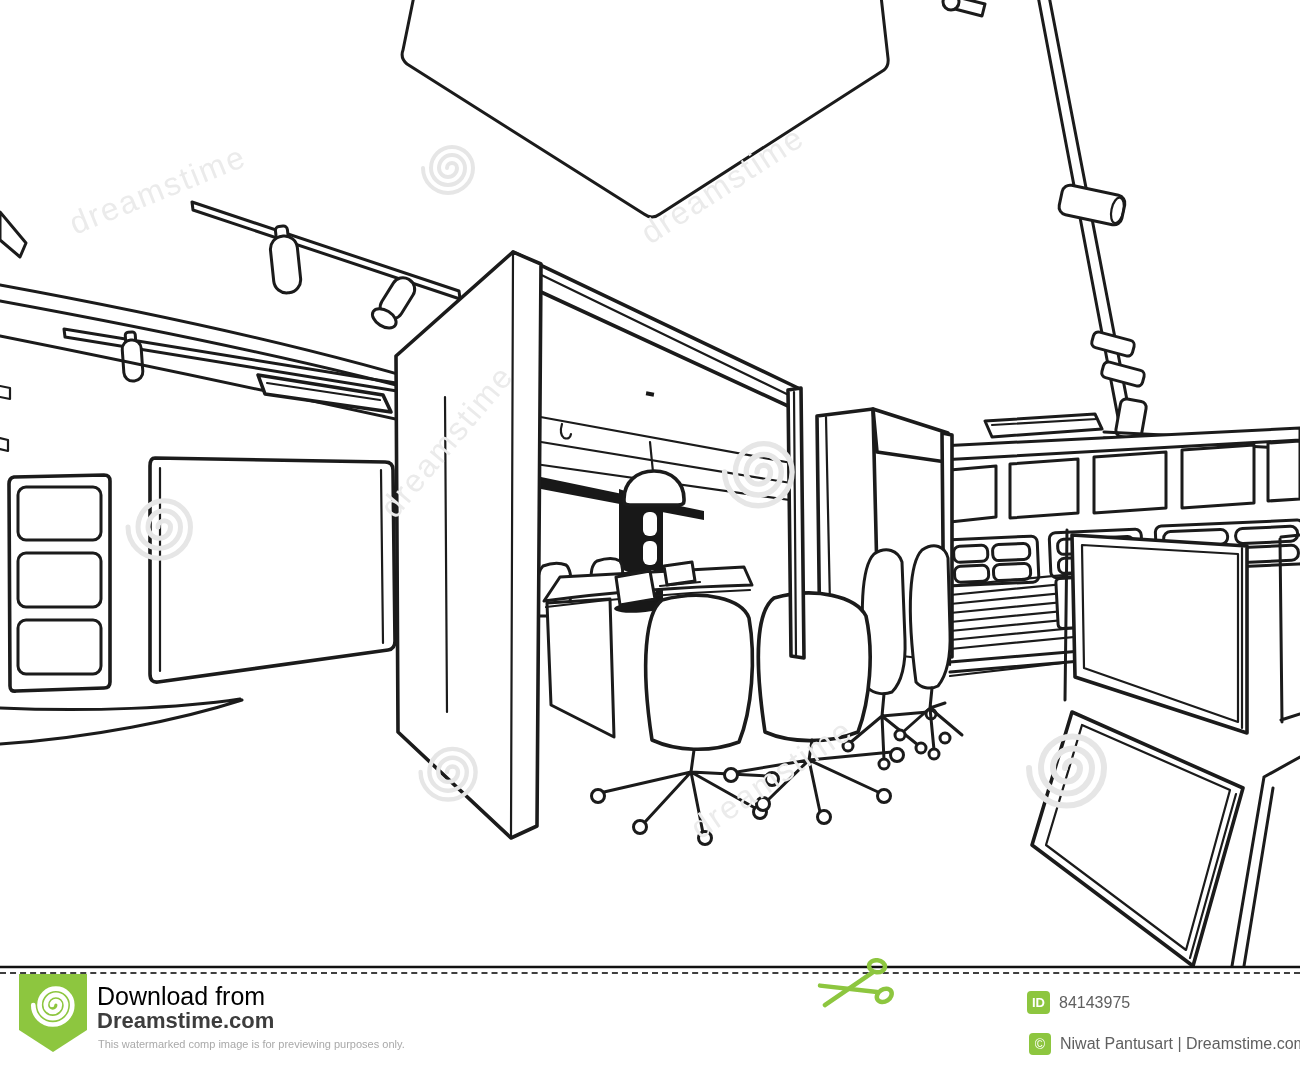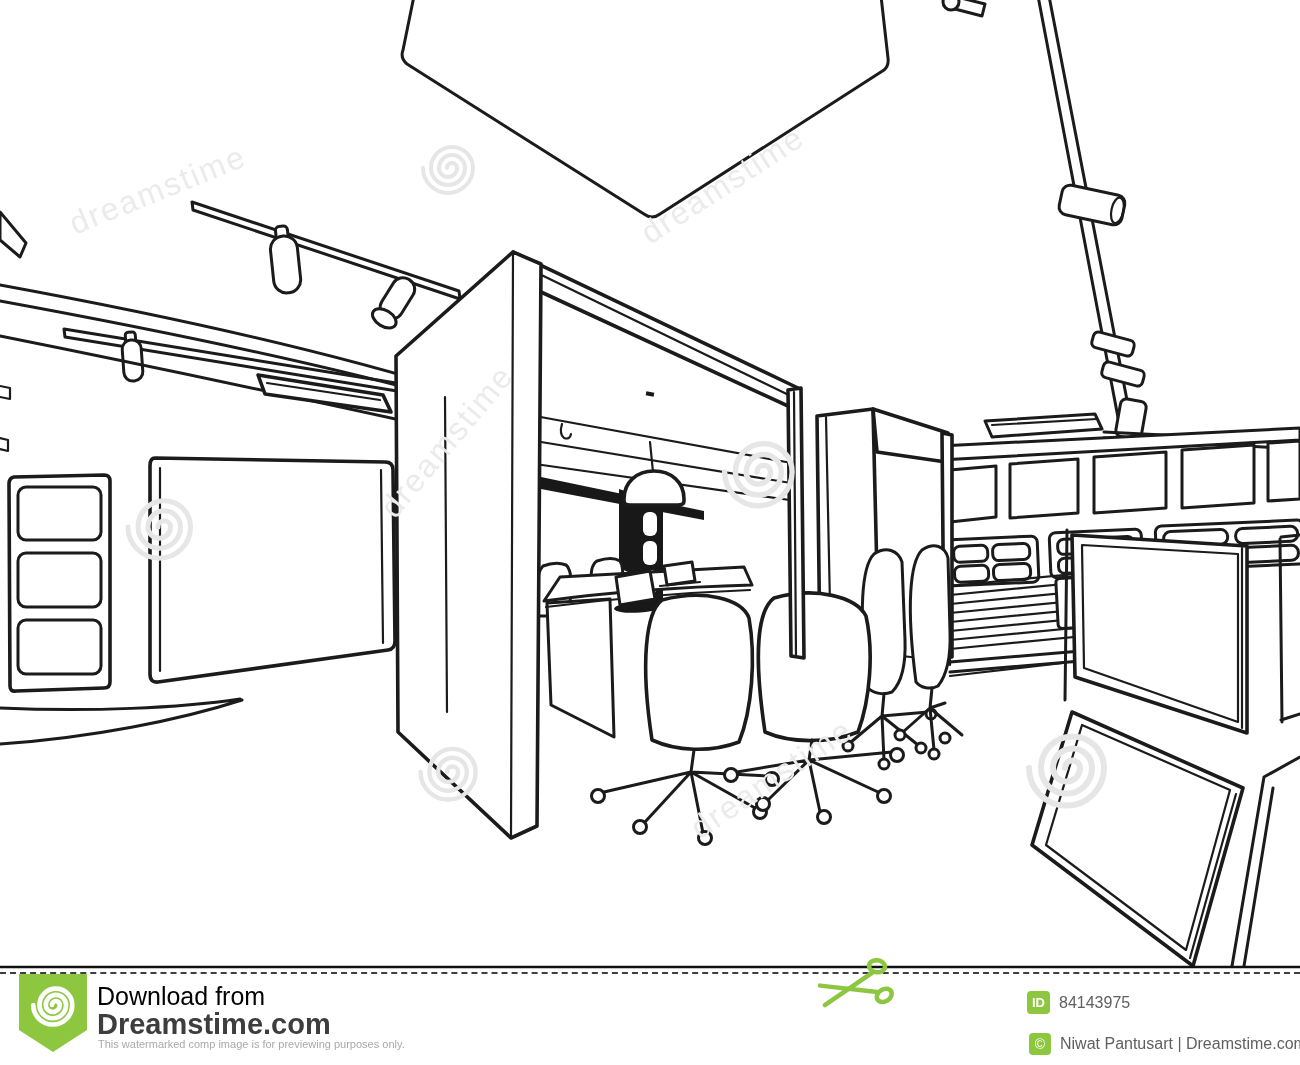--- a/index.html
+++ b/index.html
@@ -9,21 +9,21 @@
   .ln{fill:none;stroke:#1b1b1b;stroke-width:3;stroke-linecap:round;stroke-linejoin:round;}
   .ln2{fill:none;stroke:#1b1b1b;stroke-width:2.2;stroke-linecap:round;stroke-linejoin:round;}
   .wf{fill:#ffffff;stroke:#1b1b1b;stroke-width:3;stroke-linecap:round;stroke-linejoin:round;}
   .wf4{fill:#ffffff;stroke:#1b1b1b;stroke-width:3.6;stroke-linecap:round;stroke-linejoin:round;}
   .dk{fill:#181818;stroke:none;}
   .wm{fill:none;stroke:#e6e6e6;stroke-width:4;stroke-linecap:round;}
   .wmtxt{fill:#ebebeb;font-family:"Liberation Sans", sans-serif;font-size:32px;letter-spacing:2px;}
   .footer{position:absolute;left:0;top:972px;width:1300px;height:93px;background:#fff;
           border-top:2px dashed #3f3f3f;box-sizing:border-box;}
   .dl-line1{position:absolute;left:97px;top:982px;font-size:25px;color:#000000;}
-  .dl-line2{position:absolute;left:97px;top:1008px;font-size:29px;font-weight:bold;color:#3d3d3d;}
+  .dl-line2{position:absolute;left:97px;top:1008px;font-size:22px;font-weight:bold;color:#3d3d3d;}
   .dl-small{position:absolute;left:98px;top:1038px;font-size:11px;color:#a9a9a9;}
   .id-row{position:absolute;left:1027px;top:991px;display:flex;align-items:center;gap:9px;}
   .credit-row{position:absolute;left:1029px;top:1033px;display:flex;align-items:center;gap:9px;}
   .badge{width:23px;height:23px;border-radius:4px;color:#fff;display:flex;align-items:center;
          justify-content:center;font-weight:bold;font-size:13px;flex:0 0 auto;}
   .badge.small{width:22px;height:22px;font-size:14px;font-weight:normal;}
   .meta-text{font-size:16px;color:#606060;white-space:nowrap;}
 </style>
 </head>
 <body>

